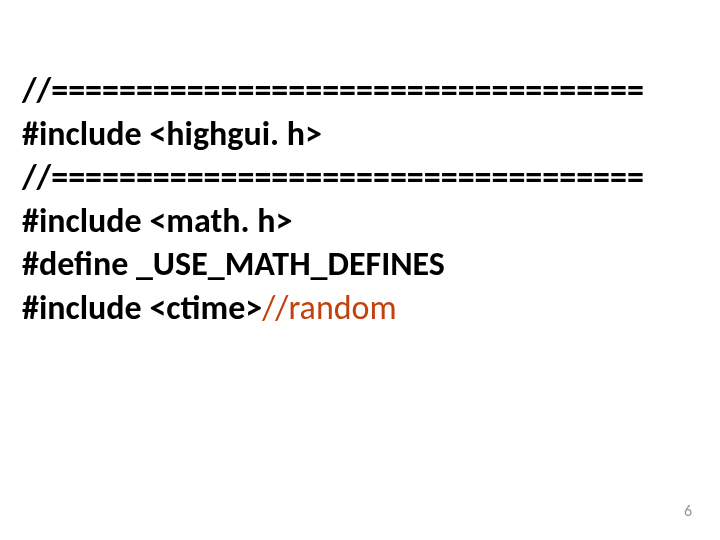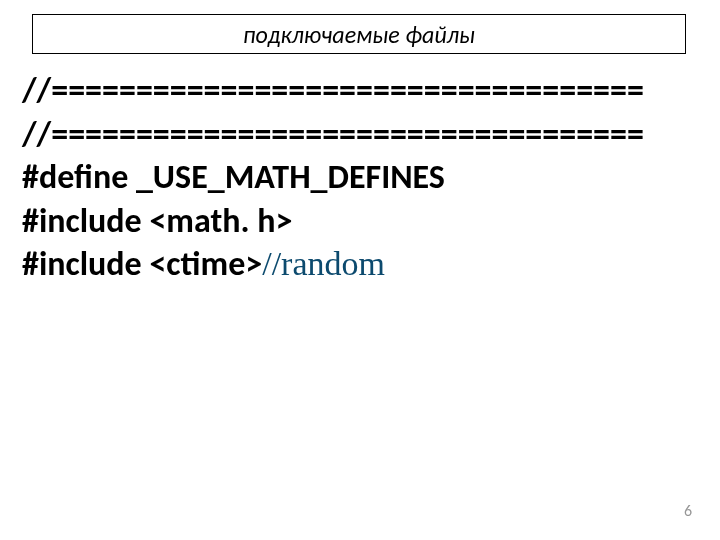--- a/index.html
+++ b/index.html
@@ -43,44 +43,41 @@
     font-size: 34px;
     line-height: 1.28;
     font-weight: bold;
     color: #000;
     white-space: nowrap;
   }
   .code-line {
     display: block;
   }
   .gray {
-    color: #0c4a6e;
+    color: #c2410c;
     font-weight: normal;
-    font-family: Liberation Serif, serif;
   }
   .page-num {
     position: absolute;
     right: 28px;
     bottom: 20px;
     font-size: 16px;
     color: #969696;
   }
 </style>
 </head>
 <body>
 
 <div class="slide">
 
-  <div class="title-box">
-    <span class="title-text">подключаемые файлы</span>
-  </div>
 
   <div class="code-block">
     <span class="code-line">//===================================</span>
+    <span class="code-line">#include &lt;highgui. h&gt;</span>
     <span class="code-line">//===================================</span>
+    <span class="code-line">#include &lt;math. h&gt;</span>
     <span class="code-line">#define _USE_MATH_DEFINES</span>
-    <span class="code-line">#include &lt;math. h&gt;</span>
     <span class="code-line"><span>#include &lt;ctime&gt;</span><span class="gray">//random</span></span>
   </div>
 
   <div class="page-num">6</div>
 
 </div>
 
 </body></html>

